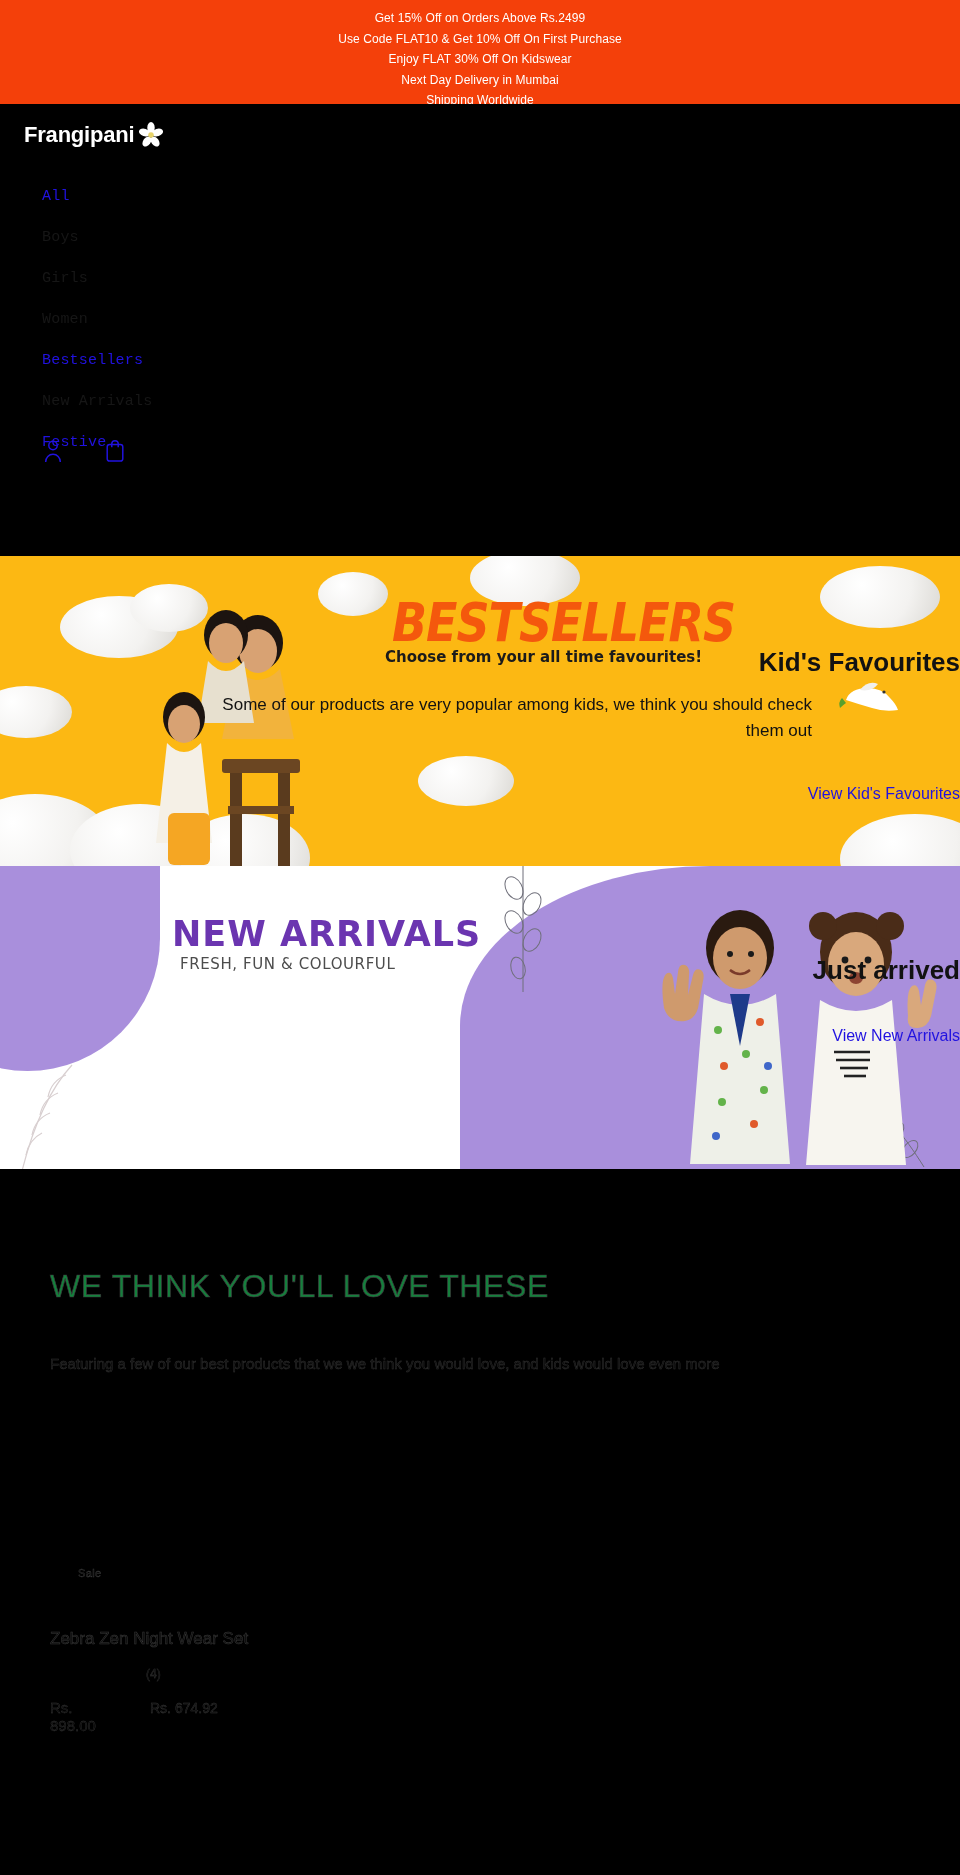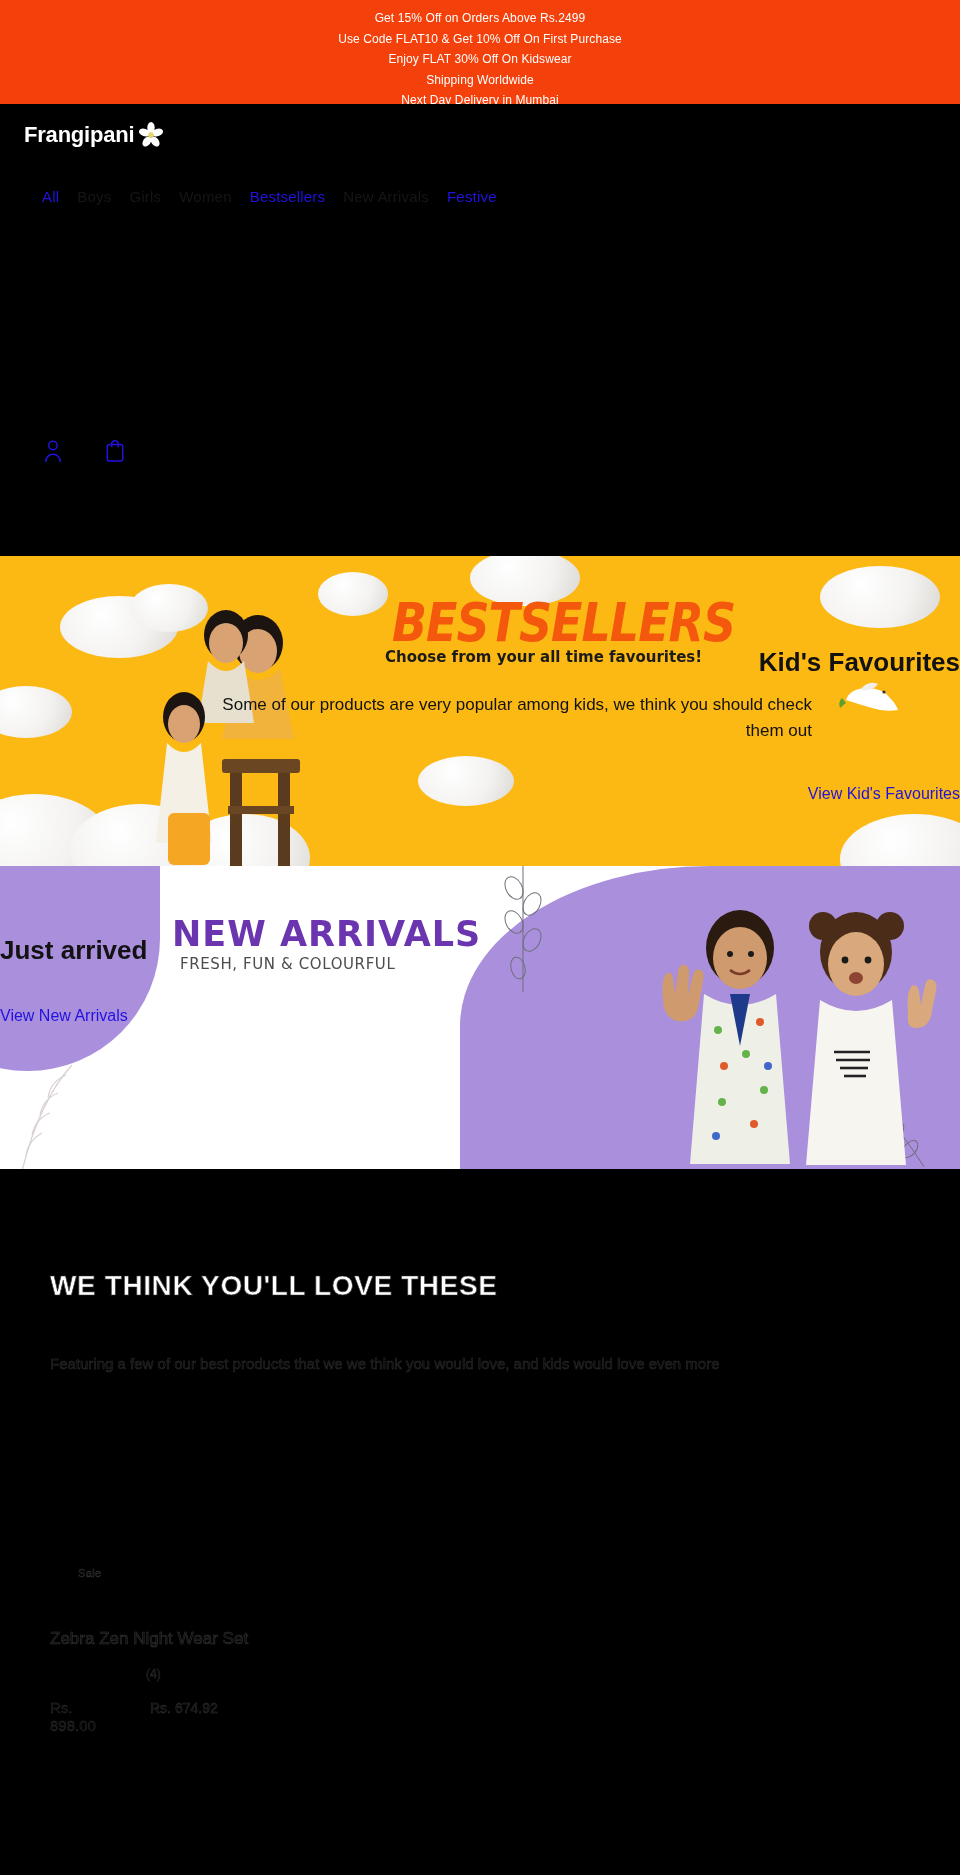--- a/index.html
+++ b/index.html
@@ -42,21 +42,22 @@
     color:#ffffff;
     font-size:22px;
     font-weight:700;
     letter-spacing:-.2px;
   }
   .logo-flower{ width:26px; height:26px; display:block; }
 
   .nav{
     margin-top:28px;
     display:flex;
-    flex-direction:row;
+    flex-direction:column;
+    font-family:Liberation Mono, monospace;
   }
   .nav-item{
     color:#2112e0;
     font-size:15px;
     line-height:17px;
     padding:12px 0 12px 18px;
     text-decoration:none;
     display:block;
     letter-spacing:.2px;
   }
@@ -183,37 +184,37 @@
   .na-kids{
     position:absolute;
     right:18px; top:24px;
     width:330px; height:275px;
   }
   .sprig{ position:absolute; }
 
   .na-overlay{
     position:absolute;
     inset:0;
-    text-align:left;
-    padding-top:68px;
+    text-align:right;
+    padding-top:88px;
   }
 
   
   .products{
     background:#000000;
     height:706px;
     padding:100px 50px 0;
     color:#ffffff;
     position:relative;
   }
   .prod-heading{
-    font-size:28px;
-    font-weight:700;
+    font-size:32px;
+    font-weight:400;
     letter-spacing:.6px;
-    color:#ffffff;
+    color:#15803d;
     -webkit-text-stroke:.7px #3a3a3a;
     line-height:34px;
   }
   .prod-desc{
     margin-top:48px;
     font-size:15px;
     line-height:26px;
     color:#0d0d0d;
     -webkit-text-stroke:.45px #333333;
     max-width:690px;
@@ -271,22 +272,22 @@
     -webkit-text-stroke:.4px #3a3a3a;
   }
 </style>
 </head>
 <body>
 
 <div class="announcement">
   <div>Get 15% Off on Orders Above Rs.2499</div>
   <div>Use Code FLAT10 &amp; Get 10% Off On First Purchase</div>
   <div>Enjoy FLAT 30% Off On Kidswear</div>
+  <div>Next Day Delivery in Mumbai</div>
   <div>Shipping Worldwide</div>
-  <div>Next Day Delivery in Mumbai</div>
 </div>
 
 <div class="header">
 
   <div class="logo">
     <span class="logo-text">Frangipani</span>
     <svg class="logo-flower" viewBox="0 0 32 32">
       <g fill="#ffffff">
         <ellipse cx="16" cy="7" rx="4.6" ry="7" transform="rotate(0 16 7)"></ellipse>
         <ellipse cx="24" cy="13" rx="4.6" ry="7" transform="rotate(72 24 13)"></ellipse>

